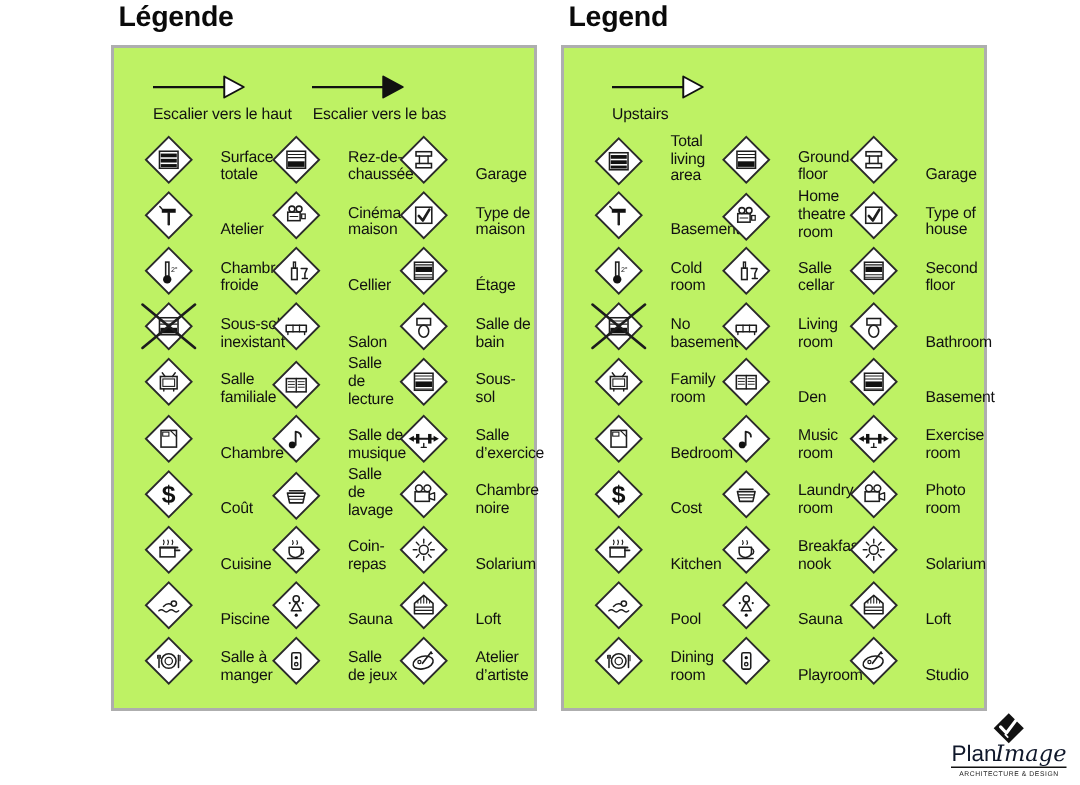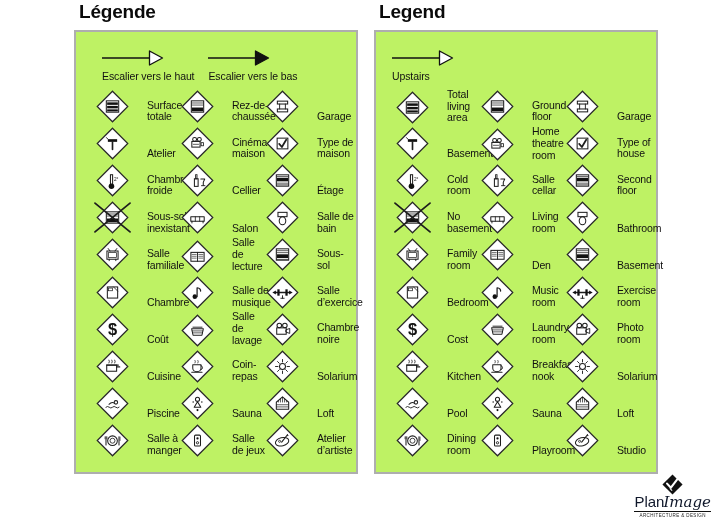--- a/index.html
+++ b/index.html
@@ -5,21 +5,21 @@
   html,body{margin:0;padding:0}
   body{width:720px;height:523px;background:#fff;position:relative;overflow:hidden;
        font-family:"Liberation Sans",sans-serif;color:#111}
   #panels{position:absolute;inset:0}
   .panel-wrap{position:absolute;top:1px;width:284px}
   #panels > .panel-wrap:nth-child(1){left:74px}
   #panels > .panel-wrap:nth-child(2){left:374px}
   .ptitle{font-size:19px;font-weight:700;margin:0 0 7px 5px;letter-spacing:-0.2px;color:#0a0a0a}
   .panel{position:relative;width:280px;height:440px;border:2px solid #aeaeae;background:#bef264}
   .arrows{display:flex;gap:14px;padding:17px 0 0 26px}
-  #panels > .panel-wrap:nth-child(2) .arrows{padding-left:16px;gap:15px}
+  #panels > .panel-wrap:nth-child(2) .arrows{padding-left:32px;gap:15px}
   .arrow-svg{display:block;overflow:visible}
   .arrow-label{font-size:10.5px;margin-top:3px;letter-spacing:-0.1px;white-space:nowrap}
   .grid{position:absolute;left:20px;top:56px;display:grid;
         grid-template-columns:85px 85px 88px;grid-auto-rows:37.1px;align-items:center}
   .cell{display:flex;align-items:flex-end;gap:18px}
   .icon{width:33px;height:33px;flex:0 0 auto;overflow:visible;display:block}
   .label{font-size:10.5px;line-height:1.12;letter-spacing:-0.15px;width:50px}
   .logo{position:absolute;right:9px;bottom:5px;text-align:center;line-height:1}
   .logo-mark{width:21px;height:21px;display:block;margin:0 auto -1px;overflow:visible}
   .logo-text{font-size:15px;font-weight:400;white-space:nowrap;color:#0f172a}

